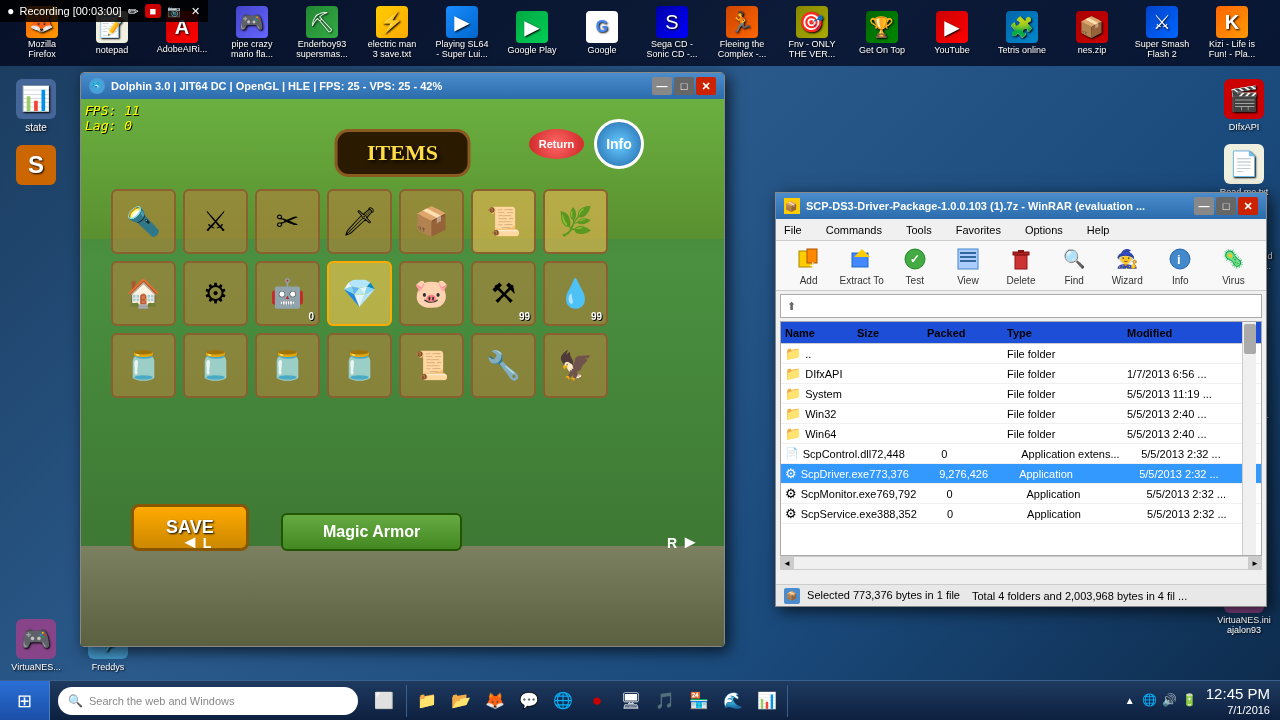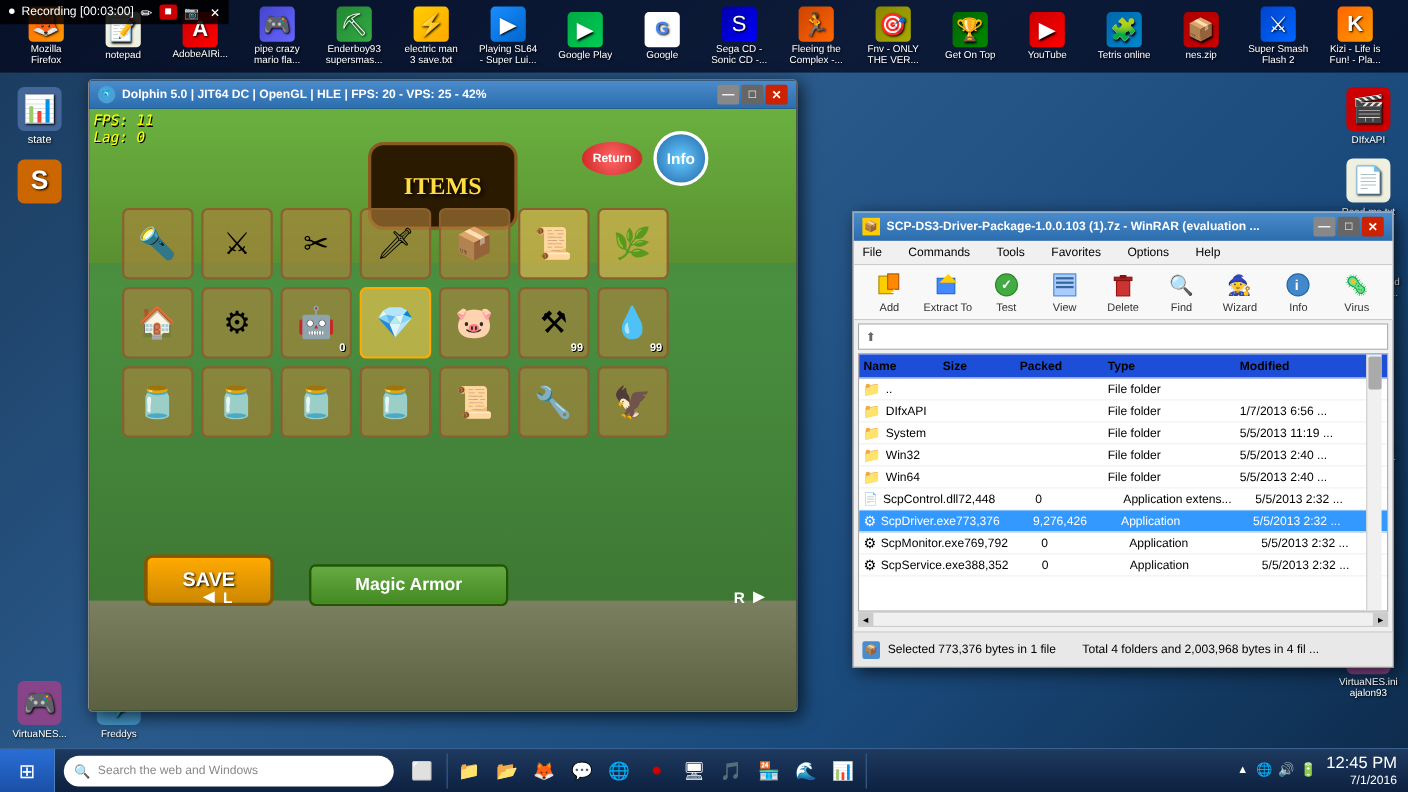--- a/index.html
+++ b/index.html
@@ -261,21 +261,21 @@
 
     
     .items-title {
       position: absolute;
       top: 30px;
       left: 50%;
       transform: translateX(-50%);
       background: #2a1a00;
       border: 3px solid #8a5a20;
       border-radius: 14px;
-      padding: 24px 30px;
+      padding: 8px 30px;
       color: #ffdd44;
       font-size: 22px;
       font-weight: bold;
       font-family: serif;
       text-shadow: 2px 2px 4px black;
     }
 
     
     .info-circle {
       position: absolute;
@@ -526,28 +526,28 @@
 
     .folder-icon { color: #ffaa00; font-size: 13px; }
     .file-icon { color: #4488cc; font-size: 11px; }
 
     
     .winrar-statusbar {
       position: absolute;
       bottom: 0;
       left: 0;
       right: 0;
-      height: 32px;
+      height: 22px;
       background: #e8e8e8;
       border-top: 1px solid #ccc;
       display: flex;
       align-items: center;
       padding: 0 8px;
       font-size: 11px;
-      gap: 24px;
+      gap: 12px;
     }
 
     .status-icon {
       width: 16px;
       height: 16px;
       background: #4a8ccc;
       border-radius: 2px;
       display: inline-flex;
       align-items: center;
       justify-content: center;
@@ -753,21 +753,21 @@
     </div>
     <div class="desk-left-icon">
       <div class="icon-box" style="background:#4499cc;">🐬</div>
       <span style="font-size:9px;">Freddys</span>
     </div>
   </div>
 
   <div class="dolphin-window">
     <div class="window-titlebar">
       <div class="title-icon">🐬</div>
-      <span>Dolphin 5.0 | JIT64 DC | OpenGL | HLE | FPS: 20 - VPS: 25 - 42%</span>
+      <span>Dolphin 3.0 | JIT64 DC | OpenGL | HLE | FPS: 25 - VPS: 25 - 42%</span>
       <div class="window-controls">
         <div class="win-btn win-btn-min">—</div>
         <div class="win-btn win-btn-max">□</div>
         <div class="win-btn win-btn-close">✕</div>
       </div>
     </div>
     <div class="dolphin-content">
       <div class="fps-display">
         <div>FPS:  11</div>
         <div>Lag:  0</div>

